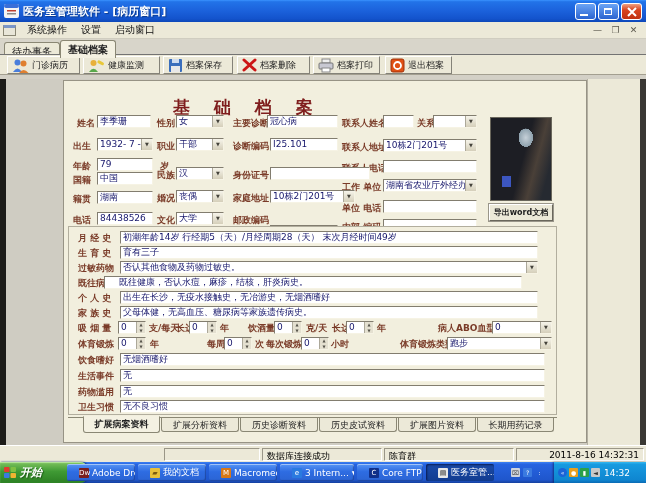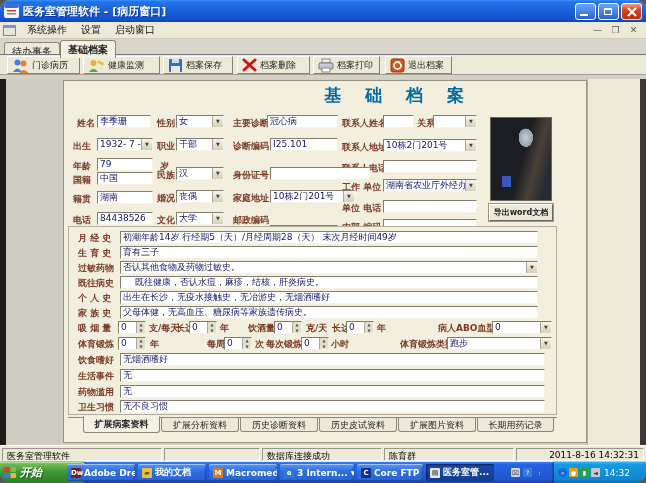--- a/index.html
+++ b/index.html
@@ -1,18 +1,18 @@
 <!DOCTYPE html>
 <html><head>
 <meta charset="utf-8">
 <style>
   html,body{margin:0;padding:0;background:#555;}
   *{box-sizing:border-box;}
   .screen{position:relative;width:646px;height:483px;overflow:hidden;
-    font-family:"DejaVu Sans","Liberation Sans",sans-serif;background:#d3d0c6;border-radius:11px;}
+    font-family:"DejaVu Sans","Liberation Sans",sans-serif;background:#d3d0c6;}
 
   
   .titlebar{position:absolute;left:0;top:0;width:646px;height:22px;
     background:linear-gradient(180deg,#3a93ff 0%,#2273e8 8%,#1c63dd 45%,#1353cc 85%,#0d47b8 100%);
     color:#fff;display:flex;align-items:center;padding:0 4px;}
   .titlebar .ticon{width:15px;height:14px;margin-right:4px;flex:0 0 auto;}
   .titletext{font-size:11px;font-weight:bold;text-shadow:1px 1px 1px #0a3a8c;white-space:nowrap;}
   .winbtns{position:absolute;right:4px;top:3px;display:flex;gap:2px;}
   .wbtn{width:21px;height:17px;border:1px solid #fff;border-radius:3px;
     background:linear-gradient(#6ba4f5,#2a63d0);position:relative;}
@@ -44,22 +44,22 @@
   .tbtn svg{flex:0 0 auto;}
 
   
   .workspace{position:absolute;left:0;top:79px;width:646px;height:366px;background:#cfccc2;}
   .edge-left{position:absolute;left:0;top:79px;width:6px;height:366px;background:#1c1b19;}
   .edge-right{position:absolute;left:640px;top:79px;width:6px;height:366px;background:#3a3834;}
   .sidepanel{position:absolute;left:587px;top:79px;width:53px;height:366px;background:#ece9d8;border-left:1px solid #b4b0a2;}
   .formpanel{position:absolute;left:63px;top:80px;width:524px;height:363px;background:#f2efde;
     border:1px solid #979385;}
 
-  .formtitle{position:absolute;left:173px;top:84px;width:300px;text-align:right;
-    font-size:17px;font-weight:bold;color:#0369a1;letter-spacing:9px;white-space:nowrap;}
+  .formtitle{position:absolute;left:173px;top:96px;width:300px;text-align:left;
+    font-size:17px;font-weight:bold;color:#7f1d1d;letter-spacing:9px;white-space:nowrap;}
 
   .lbl{position:absolute;font-size:9px;font-weight:bold;color:#7a3b28;white-space:nowrap;line-height:10px;}
   .inp{position:absolute;height:13px;background:#fff;border:1px solid;border-color:#827d6f #f6f3e4 #f6f3e4 #827d6f;
     font-size:9px;color:#16166b;padding:1px 2px;white-space:nowrap;overflow:hidden;line-height:9px;}
   .inp .cval{font-style:normal;}
   .dd{position:absolute;right:0;top:0;width:11px;height:11px;background:linear-gradient(#f6f4ea,#d5cfba);
     border-left:1px solid #aca899;color:#44423a;font-size:5px;text-align:center;line-height:11px;font-style:normal;}
   .ud{position:absolute;right:0;top:0;width:9px;height:11px;background:#e4e0d0;border-left:1px solid #aca899;
     display:flex;flex-direction:column;font-style:normal;}
   .ud b{flex:1;font-size:4px;line-height:5px;text-align:center;color:#55534a;font-weight:normal;}
@@ -92,21 +92,21 @@
   .taskbar{position:absolute;left:0;top:462px;width:646px;height:21px;
     background:linear-gradient(#3c81f3,#2663e0 12%,#1f56cc 85%,#15409e);}
   .startbtn{position:absolute;left:0;top:0;height:21px;width:88px;border-radius:0 8px 8px 0;
     background:linear-gradient(#7ec45f,#3f9a34 45%,#2f8426 90%);
     box-shadow:inset 0 1px 1px #b8e6a0, 1px 0 2px #0a2a66;
     color:#fff;font-size:11px;font-style:italic;font-weight:bold;display:flex;align-items:center;gap:3px;
     padding:0 8px 0 4px;text-shadow:1px 1px 1px #1d5a18;}
   .task{position:absolute;top:2px;height:17px;border-radius:2px;
     background:linear-gradient(#5795f5,#2e6ce2 45%,#2b64d4);
     box-shadow:inset 0 1px 0 rgba(255,255,255,.45), inset -1px -1px 1px rgba(0,0,40,.3);
-    color:#fff;font-size:9px;display:flex;align-items:center;gap:3px;padding:0 4px;overflow:hidden;white-space:nowrap;font-weight:bold;}
+    color:#fff;font-size:9px;display:flex;align-items:center;gap:3px;padding:0 12px;overflow:hidden;white-space:nowrap;}
   .task.active{background:linear-gradient(#1a4aa8,#123c90);box-shadow:inset 1px 1px 2px rgba(0,0,30,.6);}
   .task .ticn{width:10px;height:10px;flex:0 0 auto;border-radius:1px;font-size:7px;line-height:10px;text-align:center;color:#fff;}
   .task .grp{margin-left:auto;font-size:6px;}
   .tray{position:absolute;right:0;top:0;height:21px;width:92px;
     background:linear-gradient(#35b7f0,#179ae0 12%,#0f86d0 85%,#0a6ab4);
     box-shadow:-1px 0 2px rgba(0,0,30,.45);display:flex;align-items:center;gap:2px;padding:0 4px;}
   .trayicn{width:9px;height:9px;border-radius:1px;font-size:6px;line-height:9px;text-align:center;color:#fff;}
   .clock{color:#fff;font-size:9px;margin-left:2px;white-space:nowrap;}
   .pretray{position:absolute;right:92px;top:0;height:21px;width:46px;display:flex;align-items:center;gap:3px;padding:0 3px;}
 </style>
@@ -270,21 +270,21 @@
 
   <div class="groupbox"></div>
 
   <span class="lbl" style="left:78px;top:233px;">月 经 史</span>
   <span class="inp" style="left:120px;top:231px;width:418px;">初潮年龄14岁 行经期5（天）/月经周期28（天） 末次月经时间49岁</span>
   <span class="lbl" style="left:78px;top:248px;">生 育 史</span>
   <span class="inp" style="left:120px;top:246px;width:418px;">育有三子</span>
   <span class="lbl" style="left:78px;top:263px;">过敏药物</span>
   <span class="inp" style="left:120px;top:261px;width:418px;"><i class="cval">否认其他食物及药物过敏史。</i><i class="dd">▼</i></span>
   <span class="lbl" style="left:78px;top:278px;">既往病史</span>
-  <span class="inp" style="left:120px;top:276px;width:418px;padding-left:14px;">既往健康，否认水痘，麻疹，结核，肝炎病史。</span>
+  <span class="inp" style="left:104px;top:276px;width:418px;padding-left:14px;">既往健康，否认水痘，麻疹，结核，肝炎病史。</span>
   <span class="lbl" style="left:78px;top:293px;">个 人 史</span>
   <span class="inp" style="left:120px;top:291px;width:418px;">出生在长沙，无疫水接触史，无冶游史，无烟酒嗜好</span>
   <span class="lbl" style="left:78px;top:308px;">家 族 史</span>
   <span class="inp" style="left:120px;top:306px;width:418px;">父母体健，无高血压、糖尿病等家族遗传病史。</span>
 
   <span class="lbl" style="left:78px;top:323px;">吸 烟 量</span>
   <span class="inp" style="left:118px;top:321px;width:28px;"><i class="cval">0</i><i class="ud">
         <b>▲</b>
         <b>▼</b>
       </i></span>
@@ -342,21 +342,20 @@
 
   <div class="tabline"></div>
   <span class="btab active" style="left:83px;width:77px;">扩展病案资料</span>
   <span class="btab" style="left:161px;width:78px;">扩展分析资料</span>
   <span class="btab" style="left:240px;width:78px;">历史诊断资料</span>
   <span class="btab" style="left:319px;width:78px;">历史皮试资料</span>
   <span class="btab" style="left:398px;width:78px;">扩展图片资料</span>
   <span class="btab" style="left:477px;width:77px;">长期用药记录</span>
 
   <div class="statusbar">
-    <span class="seg" style="left:2px;width:160px;">医务室管理软件</span>
     <span class="seg" style="left:164px;width:96px;"></span>
     <span class="seg" style="left:262px;width:120px;">数据库连接成功</span>
     <span class="seg" style="left:384px;width:130px;">陈育群</span>
     <span class="seg" style="left:516px;width:128px;text-align:right;">2011-8-16 14:32:31</span>
   </div>
 
   <div class="taskbar">
     <span class="startbtn">
       <svg width="13" height="12" viewBox="0 0 13 12">
         <rect x="0" y="0" width="5.5" height="5" rx="1" fill="#e23a2e"></rect>

